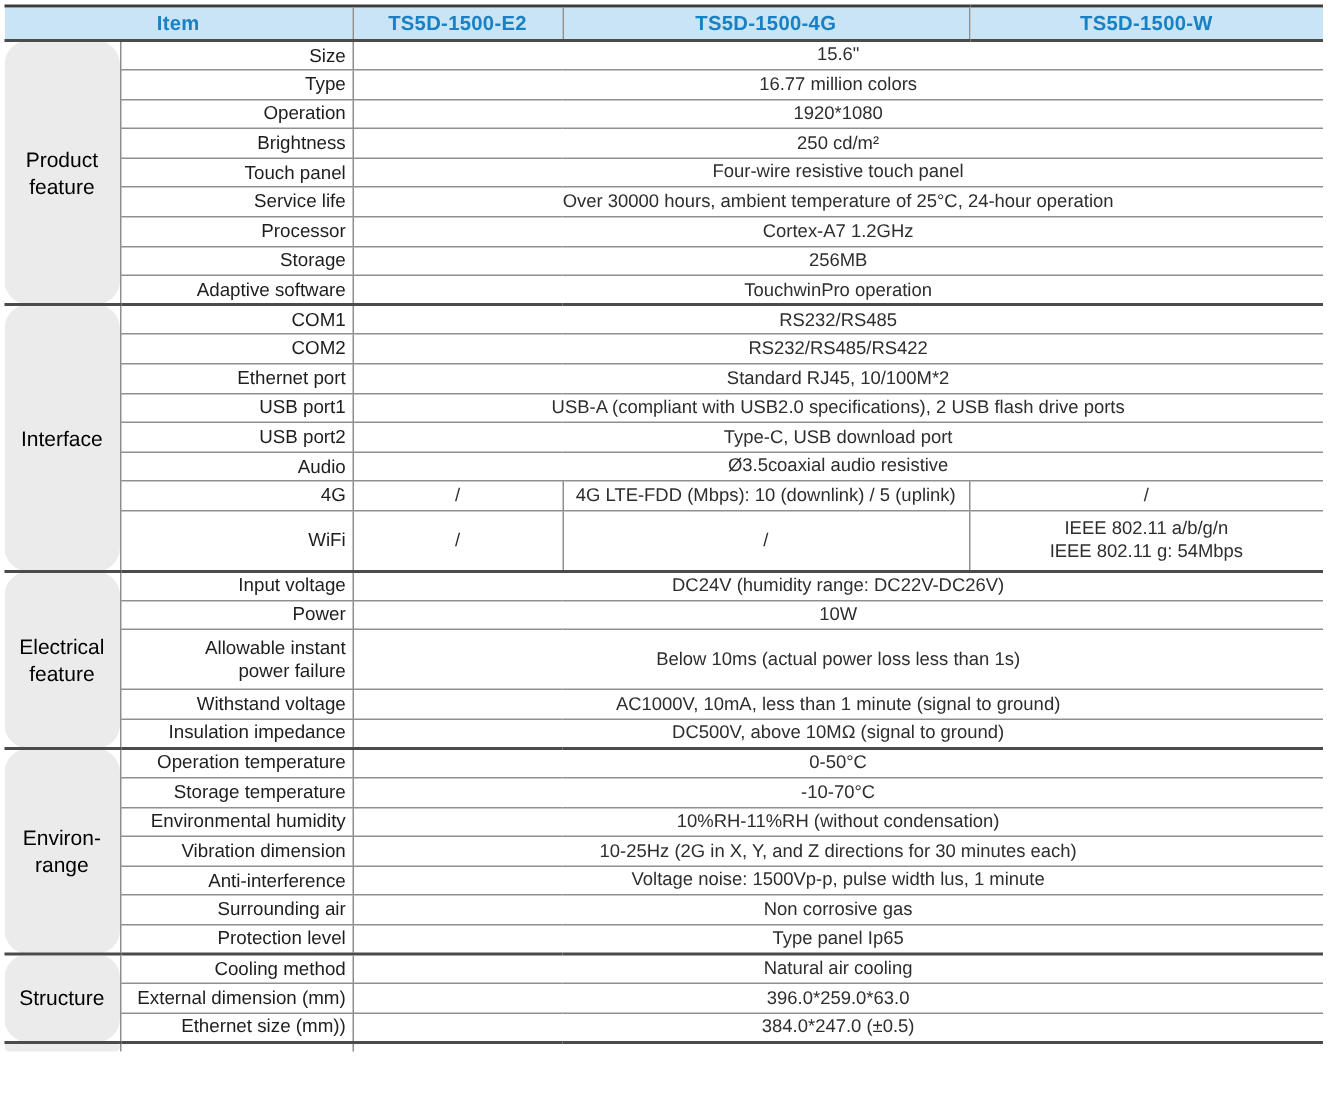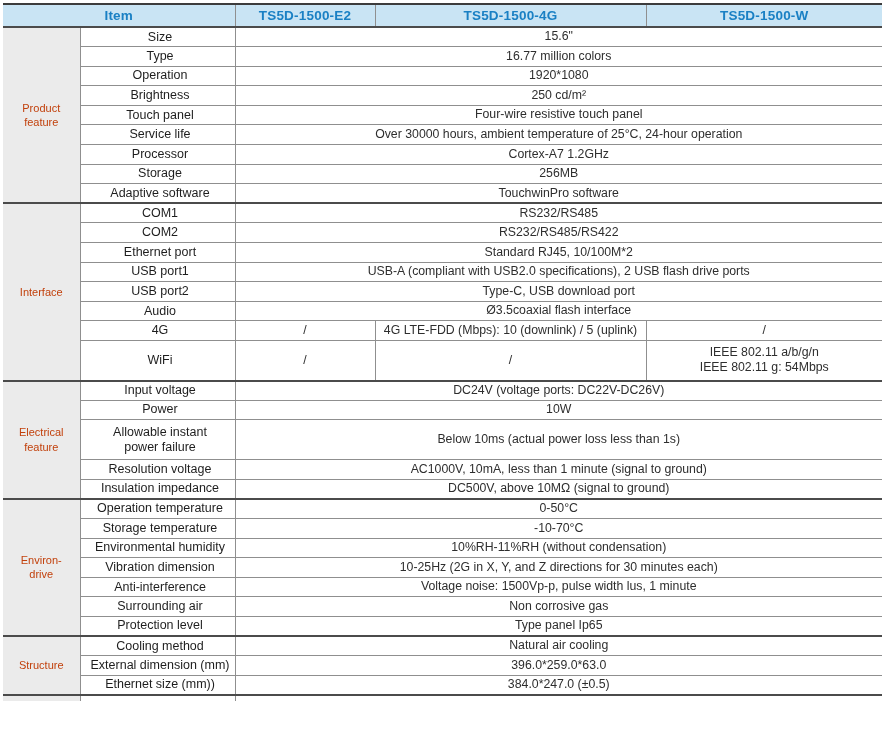--- a/index.html
+++ b/index.html
@@ -43,31 +43,32 @@
     margin-left: 20px;
   }
   tbody tr { height: 19.6px; }
   tbody tr.tall { height: 40px; }
   tbody tr.cutoff { height: 6px; }
   tr.section-start th, tr.section-start td {
     border-top: 2px solid var(--border-dark, #4b4b4b);
   }
   th.category {
     background: var(--category-bg, #ebebeb);
-    color: #c2410c;
-    font-size: 11px;
+    color: #000000;
+    font-size: 14px;
     text-align: center;
     line-height: 1.3;
     white-space: pre-line;
     padding: 0 2px;
+    border-radius: 16px;
   }
   td.label {
     font-size: 12.5px;
     color: #1e1e1e;
-    text-align: center;
+    text-align: right;
     padding: 0 4px 0 9px;
     white-space: pre-line;
     line-height: 1.2;
   }
   td.value {
     font-size: 12.3px;
     color: var(--body-text, #2e2e2e);
     text-align: center;
     padding: 0 4px;
     line-height: 1.25;
@@ -123,21 +124,21 @@
         <tr>
           <td class="label">Processor</td>
           <td class="value" colspan="3">Cortex-A7 1.2GHz</td>
         </tr>
         <tr>
           <td class="label">Storage</td>
           <td class="value" colspan="3">256MB</td>
         </tr>
         <tr>
           <td class="label">Adaptive software</td>
-          <td class="value" colspan="3">TouchwinPro software</td>
+          <td class="value" colspan="3">TouchwinPro operation</td>
         </tr>
       </tbody>
       <tbody>
         <tr class="section-start">
           <th class="category" rowspan="8">Interface</th>
           <td class="label">COM1</td>
           <td class="value" colspan="3">RS232/RS485</td>
         </tr>
         <tr>
           <td class="label">COM2</td>
@@ -150,21 +151,21 @@
         <tr>
           <td class="label">USB port1</td>
           <td class="value" colspan="3">USB-A (compliant with USB2.0 specifications), 2 USB flash drive ports</td>
         </tr>
         <tr>
           <td class="label">USB port2</td>
           <td class="value" colspan="3">Type-C, USB download port</td>
         </tr>
         <tr>
           <td class="label">Audio</td>
-          <td class="value" colspan="3">Ø3.5coaxial flash interface</td>
+          <td class="value" colspan="3">Ø3.5coaxial audio resistive</td>
         </tr>
         <tr>
           <td class="label">4G</td>
           <td class="value" colspan="1">/</td>
           <td class="value" colspan="1">4G LTE-FDD (Mbps): 10 (downlink) / 5 (uplink)</td>
           <td class="value" colspan="1">/</td>
         </tr>
         <tr class="tall">
           <td class="label">WiFi</td>
           <td class="value" colspan="1">/</td>
@@ -173,44 +174,44 @@
             <div>IEEE 802.11 a/b/g/n</div>
             <div>IEEE 802.11 g: 54Mbps</div>
           </td>
         </tr>
       </tbody>
       <tbody>
         <tr class="section-start">
           <th class="category" rowspan="5">Electrical
 feature</th>
           <td class="label">Input voltage</td>
-          <td class="value" colspan="3">DC24V (voltage ports: DC22V-DC26V)</td>
+          <td class="value" colspan="3">DC24V (humidity range: DC22V-DC26V)</td>
         </tr>
         <tr>
           <td class="label">Power</td>
           <td class="value" colspan="3">10W</td>
         </tr>
         <tr class="tall">
           <td class="label">Allowable instant
 power failure</td>
           <td class="value" colspan="3">Below 10ms (actual power loss less than 1s)</td>
         </tr>
         <tr>
-          <td class="label">Resolution voltage</td>
+          <td class="label">Withstand voltage</td>
           <td class="value" colspan="3">AC1000V, 10mA, less than 1 minute (signal to ground)</td>
         </tr>
         <tr>
           <td class="label">Insulation impedance</td>
           <td class="value" colspan="3">DC500V, above 10MΩ (signal to ground)</td>
         </tr>
       </tbody>
       <tbody>
         <tr class="section-start">
           <th class="category" rowspan="7">Environ-
-drive</th>
+range</th>
           <td class="label">Operation temperature</td>
           <td class="value" colspan="3">0-50°C</td>
         </tr>
         <tr>
           <td class="label">Storage temperature</td>
           <td class="value" colspan="3">-10-70°C</td>
         </tr>
         <tr>
           <td class="label">Environmental humidity</td>
           <td class="value" colspan="3">10%RH-11%RH (without condensation)</td>

